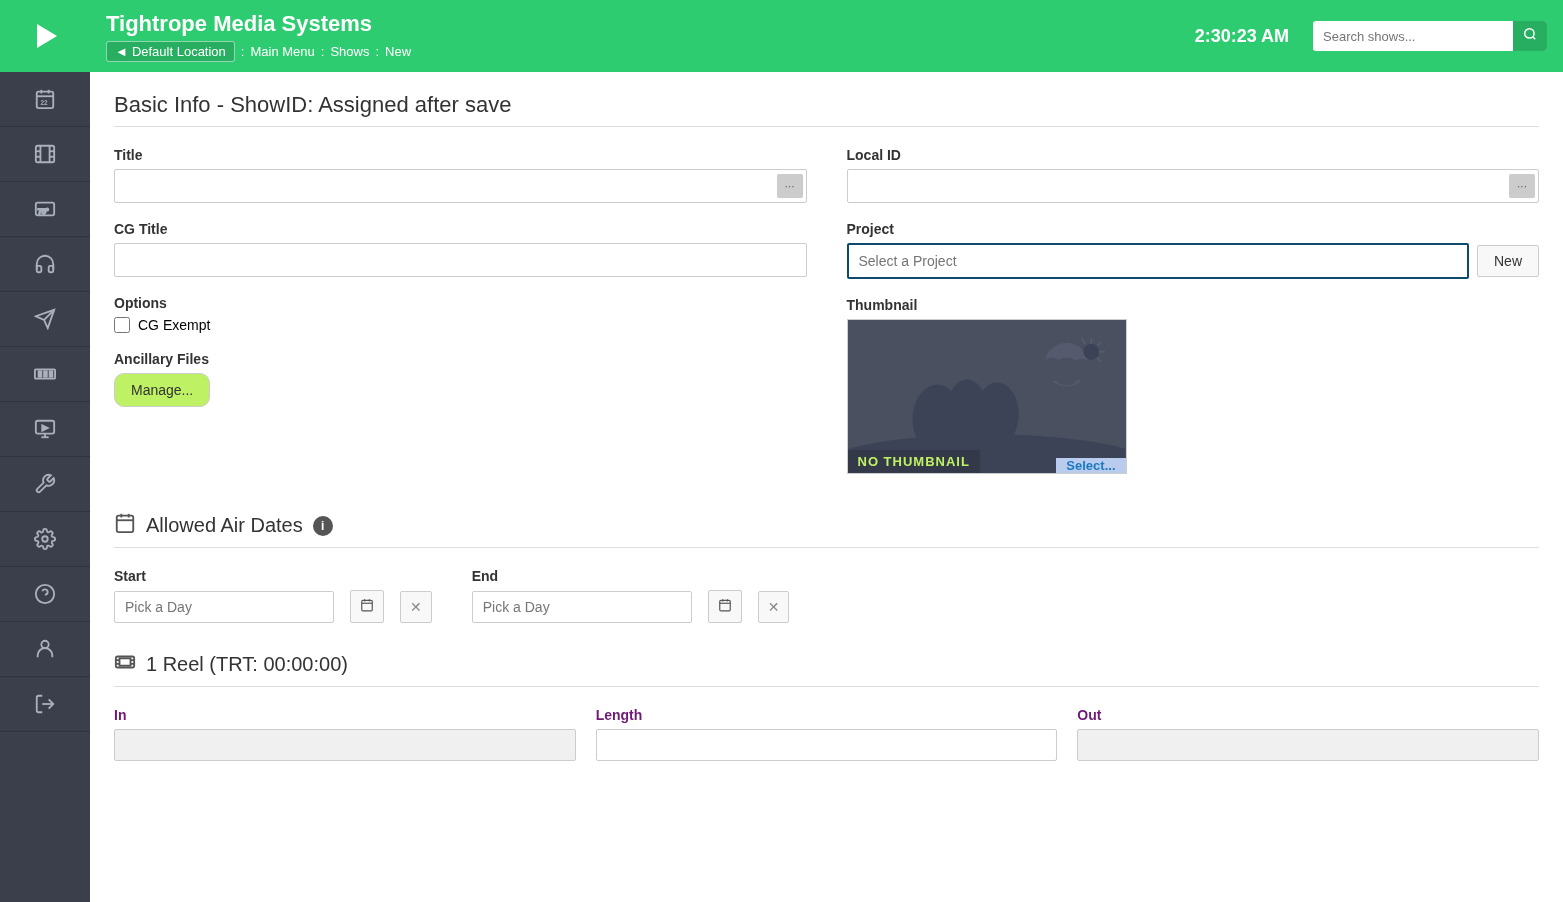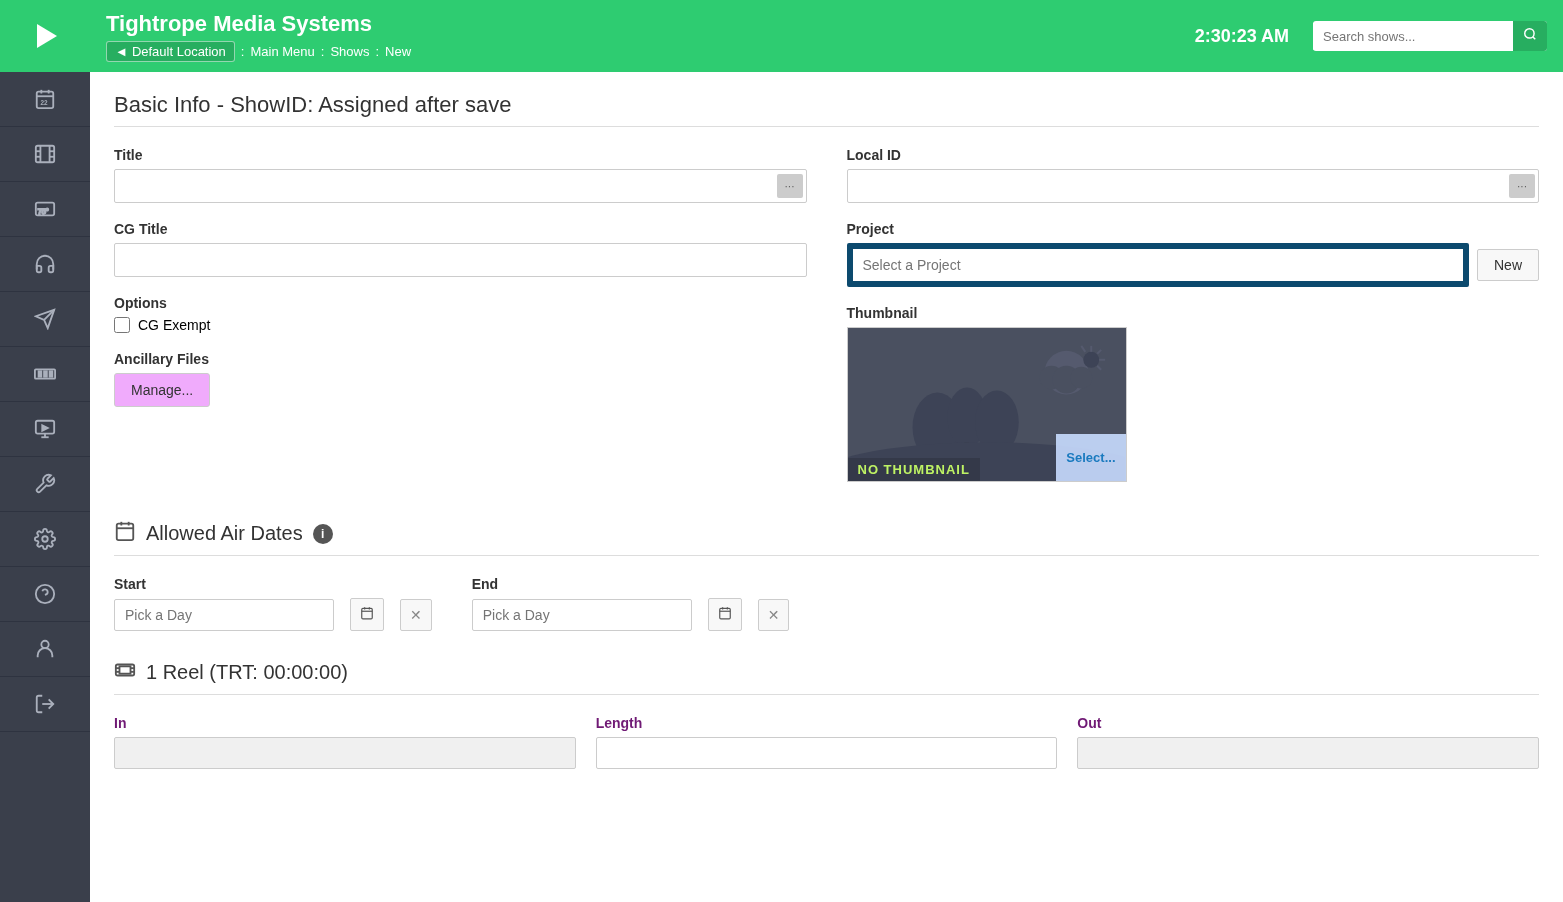--- a/index.html
+++ b/index.html
@@ -187,21 +187,21 @@
       border-radius: 2px;
     }
 
     .project-row {
       display: flex;
       gap: 8px;
       align-items: center;
     }
     .project-select {
       flex: 1;
-      border: 6px solid #0c4a6e;
+      border: 2px solid #0c4a6e;
       padding: 8px 10px;
       font-size: 14px;
       outline: none;
       border-radius: 2px;
       color: #999;
       background: white;
     }
     .btn {
       border: 1px solid #ccc;
       background: #f8f8f8;
@@ -248,21 +248,21 @@
       font-weight: bold;
       letter-spacing: 1px;
     }
     .thumbnail-select-btn {
       position: absolute;
       bottom: 0;
       right: 0;
       background: rgba(200,220,255,0.9);
       color: #1a7abf;
       border: none;
-      padding: 16px 10px;
+      padding: 0 10px;
       font-size: 13px;
       cursor: pointer;
       font-weight: bold;
     }
 
     
     .section-header {
       display: flex;
       align-items: center;
       gap: 10px;
@@ -354,25 +354,25 @@
       padding: 7px 10px;
       font-size: 14px;
       width: 100%;
       border-radius: 2px;
       color: #333;
       outline: none;
     }
 
     .manage-btn {
       border: 1px solid #ccc;
-      background: #f0abfc;
+      background: #bef264;
       padding: 8px 16px;
       font-size: 14px;
       cursor: pointer;
-      border-radius: 3px;
+      border-radius: 10px;
       color: #333;
     }
 
     .header-top-row {
       display: flex;
       flex-direction: column;
     }
   </style>
 </head>
 <body>

